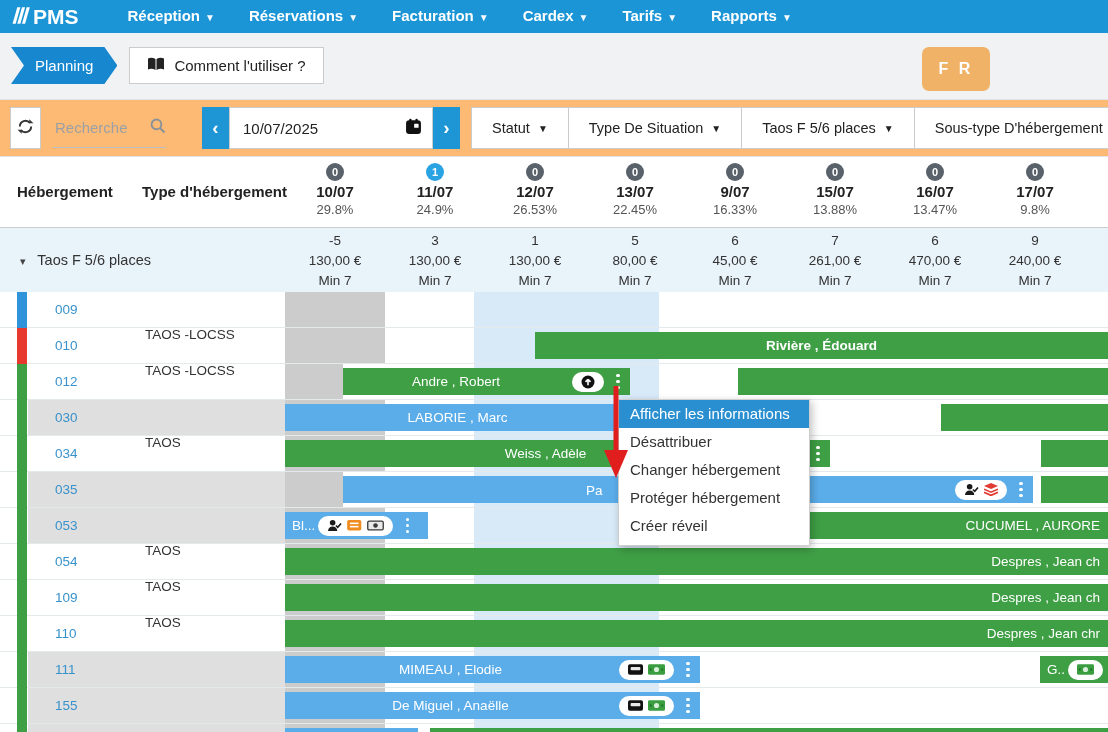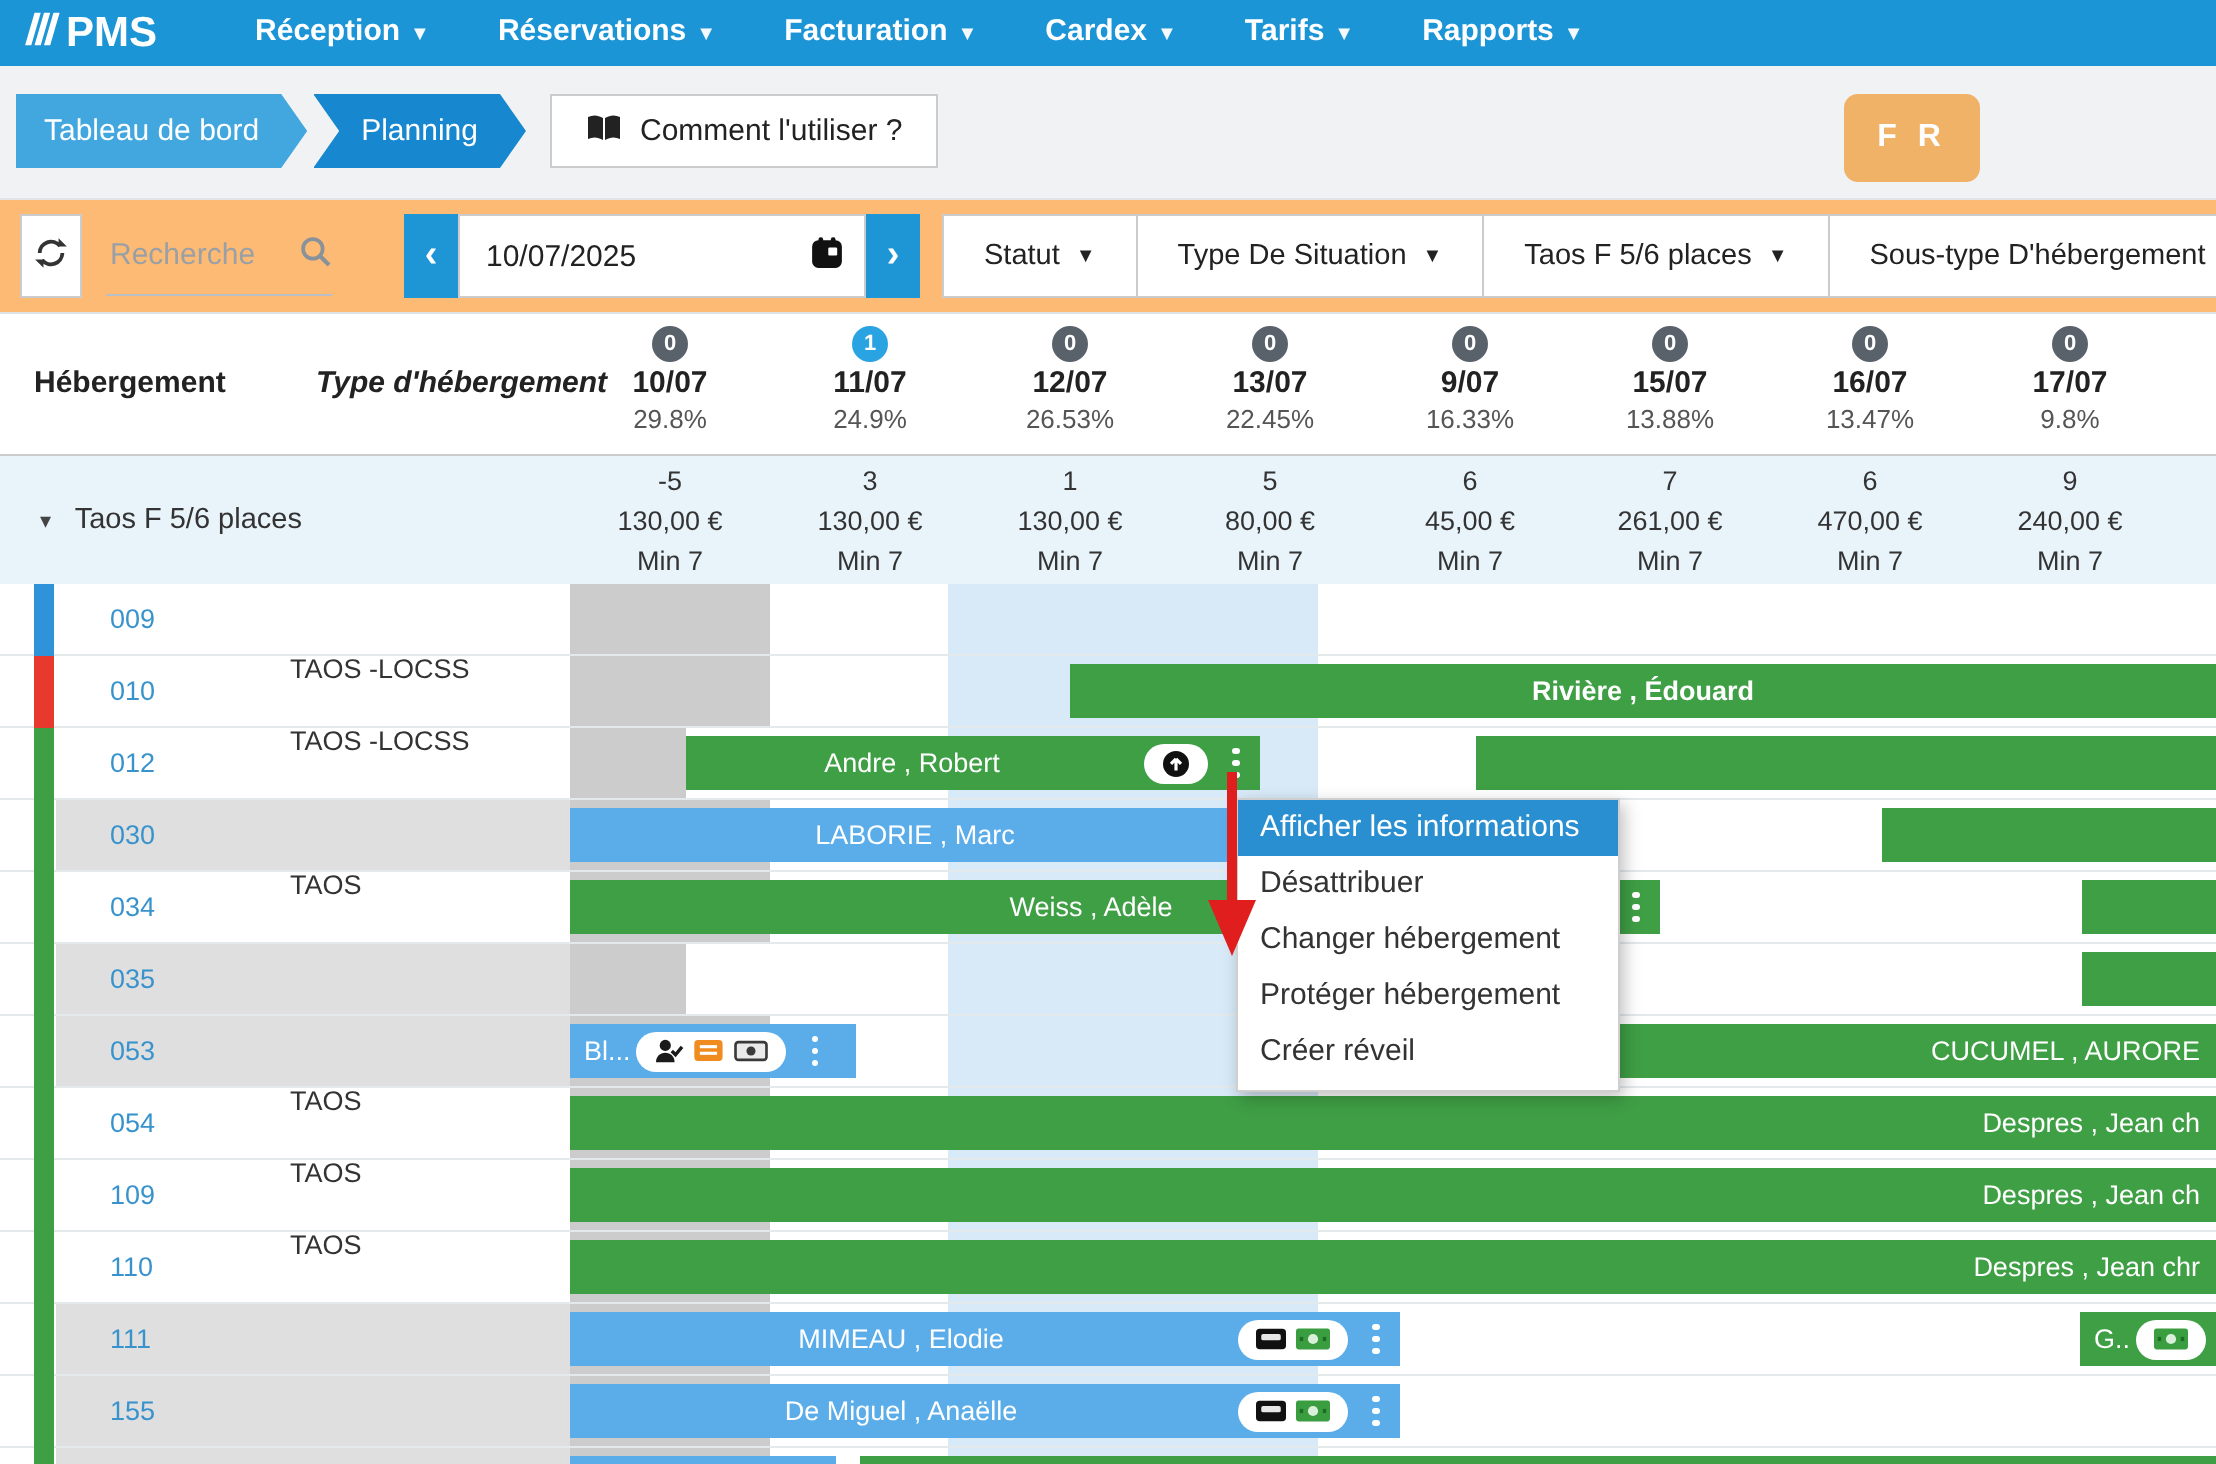--- a/index.html
+++ b/index.html
@@ -108,21 +108,20 @@
       <div class="nav-item"><span>Réservations</span><span class="caret">▼</span></div>
       <div class="nav-item"><span>Facturation</span><span class="caret">▼</span></div>
       <div class="nav-item"><span>Cardex</span><span class="caret">▼</span></div>
       <div class="nav-item"><span>Tarifs</span><span class="caret">▼</span></div>
       <div class="nav-item"><span>Rapports</span><span class="caret">▼</span></div>
     </div>
 </nav>
 
 <div class="topstrip">
   <div id="breadcrumb" style="display:flex;">
-      <div class="bc bc1">Tableau de bord</div>
       <div class="bc bc2">Planning</div>
     </div>
   <button class="help-btn">
     <span class="ic">
       <svg width="18" height="14" viewBox="0 0 18 14">
           <path d="M1 1.5C3.5.3 6 .5 8.5 2v11C6 11.5 3.5 11.3 1 12.5zM17 1.5C14.5.3 12 .5 9.5 2v11c2.5-1.5 5-1.7 7.5-.5z" fill="#222"></path>
         </svg>
     </span>
     <span>Comment l'utiliser ?</span>
   </button>
@@ -183,21 +182,21 @@
       <button class="filter-btn">
         <span>Sous-type D'hébergement</span>
       </button>
     </div>
 </div>
 
 <div class="planning">
   <div class="vline"></div>
   <div class="phead">
     <div class="colh" style="left:17px;">Hébergement</div>
-    <div class="colh" style="left:158px;font-style:italic;">Type d'hébergement</div>
+    <div class="colh" style="left:142px;">Type d'hébergement</div>
     <div id="date-cols">
         <div class="datecol" style="left: 285px;">
           <div class="badge">0</div>
           <div class="dlabel">10/07</div>
           <div class="docc">29.8%</div>
         </div>
         <div class="datecol" style="left: 385px;">
           <div class="badge active">1</div>
           <div class="dlabel">11/07</div>
           <div class="docc">24.9%</div>
@@ -347,20 +346,44 @@
           </span>
         </div>
         <div class="bar green" style="left: 1041px; width: 67px;"></div>
       </div>
       <div class="row">
         <div class="labelbg"></div>
         <div class="strip" style="background: rgb(63, 159, 69);"></div>
         <div class="rnum">035</div>
         <div class="rtype">TAOS</div>
         <div class="graycell" style="left: 285px; width: 58px;"></div>
+        <div class="bar blue" style="left: 343px; width: 690px;">
+          <span class="bar-label abs-label" style="left: 243px;">Pa</span>
+          <span class="pill push-right">
+            <span class="ic">
+              <svg width="15" height="13" viewBox="0 0 16 14">
+                <circle cx="6" cy="4" r="3" fill="#1a1a1a"></circle>
+                <path d="M1 13c0-3 2.2-5 5-5s5 2 5 5z" fill="#1a1a1a"></path>
+                <path d="M9.5 7l2 2L15 4.8" stroke="#1a1a1a" stroke-width="1.8" fill="none"></path>
+              </svg>
+            </span>
+            <span class="ic">
+              <svg width="14" height="13" viewBox="0 0 14 13">
+                <path d="M7 0l7 3L7 6 0 3z" fill="#e23b33"></path>
+                <path d="M0 6.2l7 3 7-3" stroke="#e23b33" stroke-width="1.7" fill="none"></path>
+                <path d="M0 9.4l7 3 7-3" stroke="#e23b33" stroke-width="1.7" fill="none"></path>
+              </svg>
+            </span>
+          </span>
+          <span class="kebab">
+            <i></i>
+            <i></i>
+            <i></i>
+          </span>
+        </div>
         <div class="bar green" style="left: 1041px; width: 67px;"></div>
       </div>
       <div class="row">
         <div class="labelbg"></div>
         <div class="strip" style="background: rgb(63, 159, 69);"></div>
         <div class="rnum">053</div>
         <div class="rtype">TAOS</div>
         <div class="graycell" style="left: 285px; width: 100px;"></div>
         <div class="bar blue" style="left: 285px; width: 143px;">
           <span class="bar-label al-l">Bl...</span>

